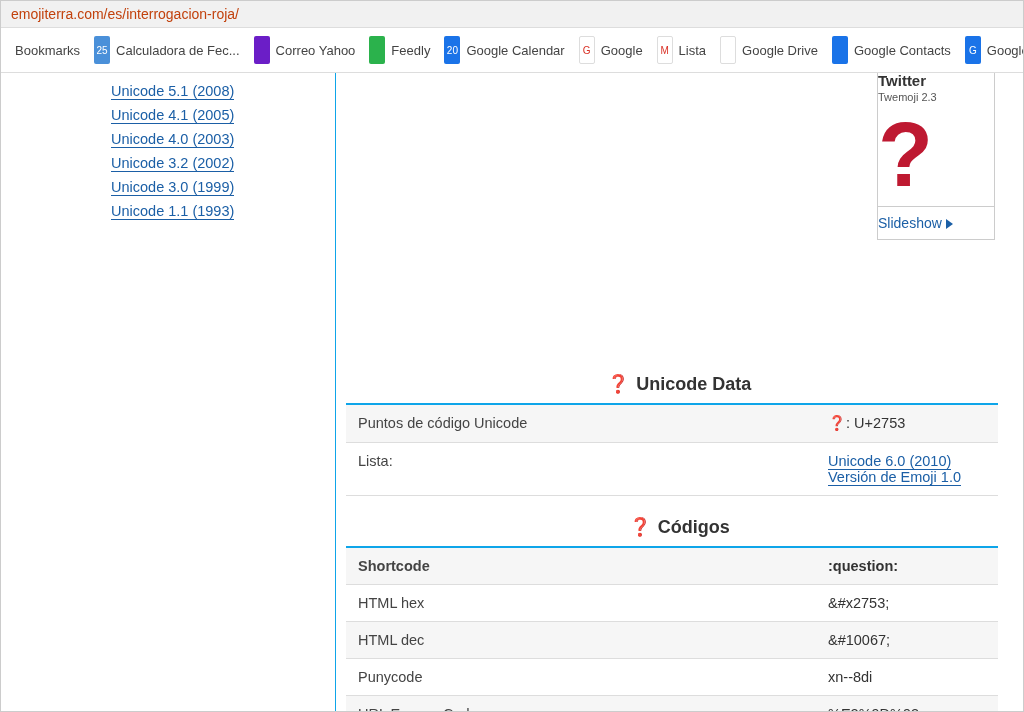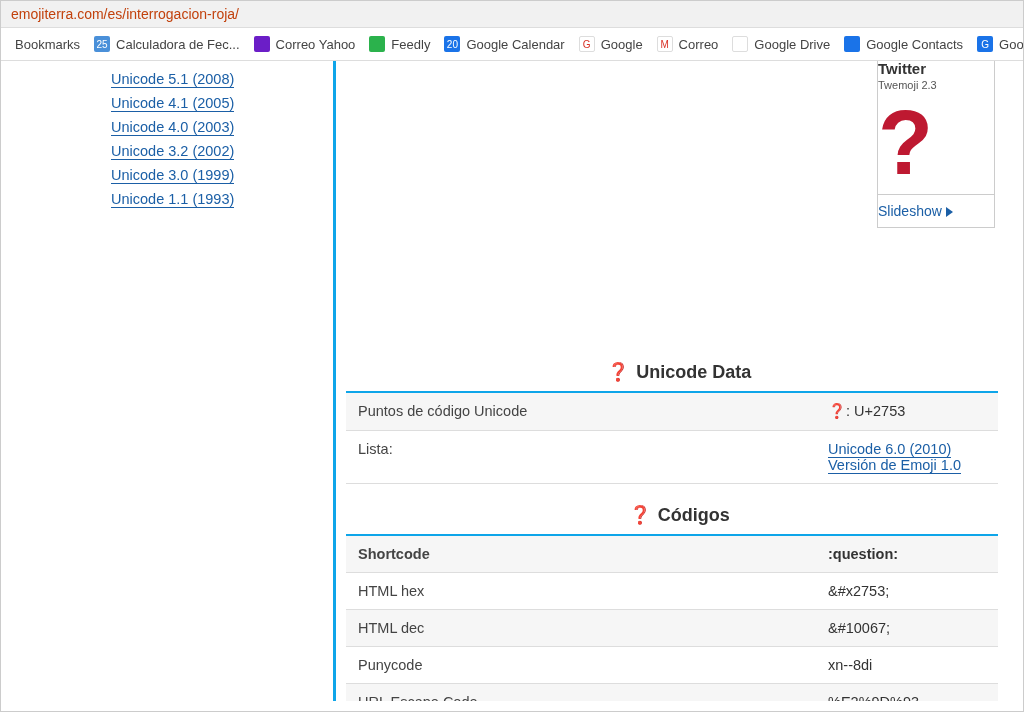--- a/index.html
+++ b/index.html
@@ -1,22 +1,22 @@
 <!DOCTYPE html>
 <html><head>
 <meta charset="utf-8">
 <style>
   * { box-sizing: border-box; margin: 0; padding: 0; }
   body { font-family: "Segoe UI", Arial, sans-serif; font-size: 14px; color: #333; background: #fff; width: 1024px; height: 712px; overflow: hidden; border: 1px solid #ccc; }
   .url-bar { background: #f1f1f1; border-bottom: 1px solid #ddd; padding: 5px 10px; color: #c2410c; font-size: 14px; }
   .bookmarks-bar { display: flex; align-items: center; gap: 14px; padding: 8px 14px; border-bottom: 1px solid #ddd; background: #fff; }
   .bm-item { display: flex; align-items: center; gap: 6px; color: #444; font-size: 13px; cursor: pointer; white-space: nowrap; text-align: center; }
-  .bm-icon { width: 16px; height: 16px; display: inline-flex; align-items: center; justify-content: center; font-size: 10px; color: white; border-radius: 2px; }
+  .bm-icon { width: 16px; height: 28px; display: inline-flex; align-items: center; justify-content: center; font-size: 10px; color: white; border-radius: 2px; }
   .content { display: flex; height: calc(100% - 70px); }
-  .sidebar { width: 335px; padding: 10px 0 0 110px; border-right: 3px solid #0ea5e9; }
+  .sidebar { width: 335px; padding: 10px 0 0 110px; border-right: 1px solid #0ea5e9; }
   .sidebar-link { display: inline-block; color: #1b5fa6; border-bottom: 1px solid #1b5fa6; margin-bottom: 7px; cursor: pointer; font-size: 14.5px; }
   .main { flex: 1; padding: 0 10px 0 10px; overflow: hidden; position: relative; }
   .emoji-card { position: absolute; right: 28px; top: -4px; width: 118px; border: 1px solid #ccc; background: #fff; }
   .emoji-card-header { font-weight: bold; font-size: 15px; color: #333; padding: 2px 0 0; }
   .emoji-card-sub { font-size: 11px; color: #555; padding: 2px 0 6px; }
   .emoji-card-body { padding: 6px 0 10px; }
   .big-q { font-size: 90px; font-weight: 900; color: #be1931; line-height: 0.9; font-family: Arial, sans-serif; }
   .emoji-card-footer { border-top: 1px solid #ccc; padding: 8px 0; color: #1b5fa6; font-size: 14px; cursor: pointer; }
   .section-title { text-align: center; font-size: 18px; font-weight: 700; margin-top: 8px; margin-bottom: 8px; display: flex; align-items: center; justify-content: center; gap: 6px; }
   .section-title .q-icon { color: #be1931; font-size: 18px; font-weight: 900; }
@@ -58,21 +58,21 @@
     <div class="bm-item">
       <span class="bm-icon" style="background: rgb(26, 115, 232); color: rgb(255, 255, 255); border: none;">20</span>
       <span>Google Calendar</span>
     </div>
     <div class="bm-item">
       <span class="bm-icon" style="background: rgb(255, 255, 255); color: rgb(217, 48, 37); border: 1px solid rgb(221, 221, 221);">G</span>
       <span>Google</span>
     </div>
     <div class="bm-item">
       <span class="bm-icon" style="background: rgb(255, 255, 255); color: rgb(217, 48, 37); border: 1px solid rgb(221, 221, 221);">M</span>
-      <span>Correo</span>
+      <span>Lista</span>
     </div>
     <div class="bm-item">
       <span class="bm-icon" style="background: rgb(255, 255, 255); color: rgb(217, 48, 37); border: 1px solid rgb(221, 221, 221);"></span>
       <span>Google Drive</span>
     </div>
     <div class="bm-item">
       <span class="bm-icon" style="background: rgb(26, 115, 232); color: rgb(255, 255, 255); border: none;"></span>
       <span>Google Contacts</span>
     </div>
     <div class="bm-item">

